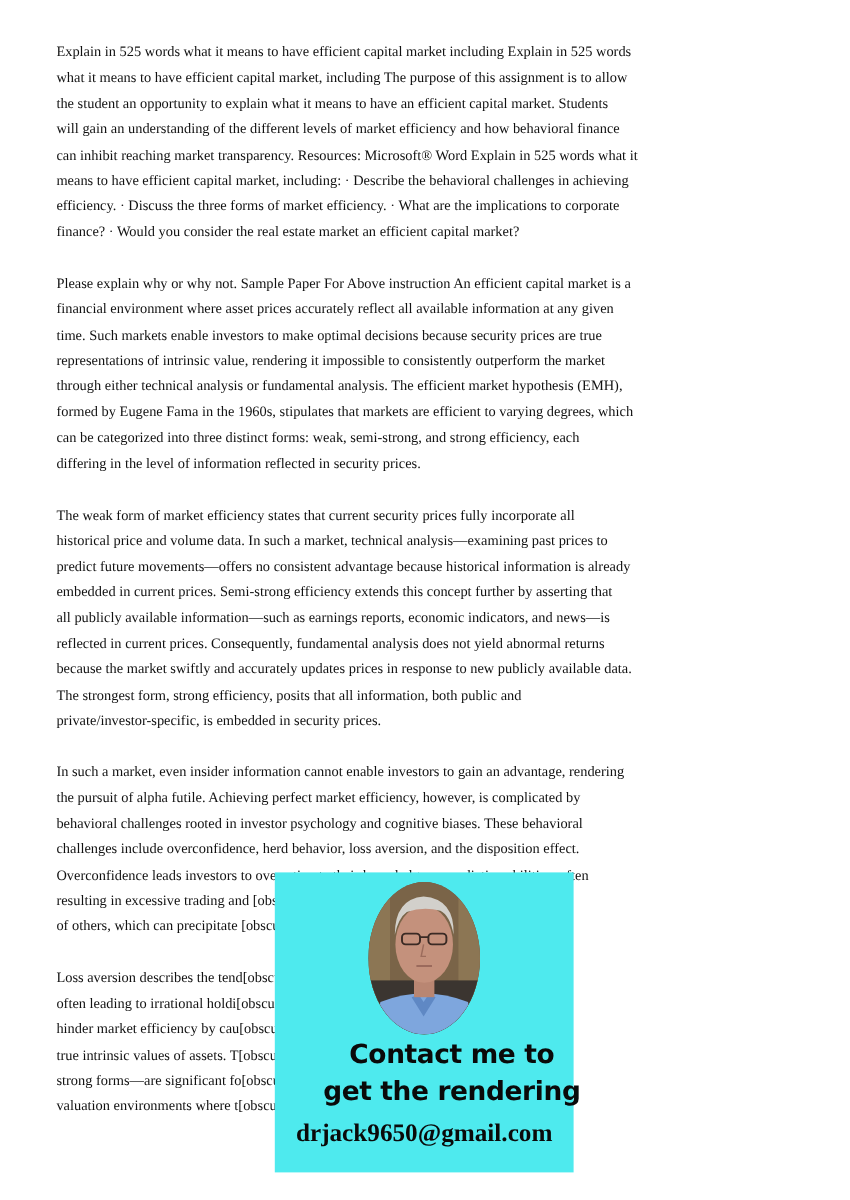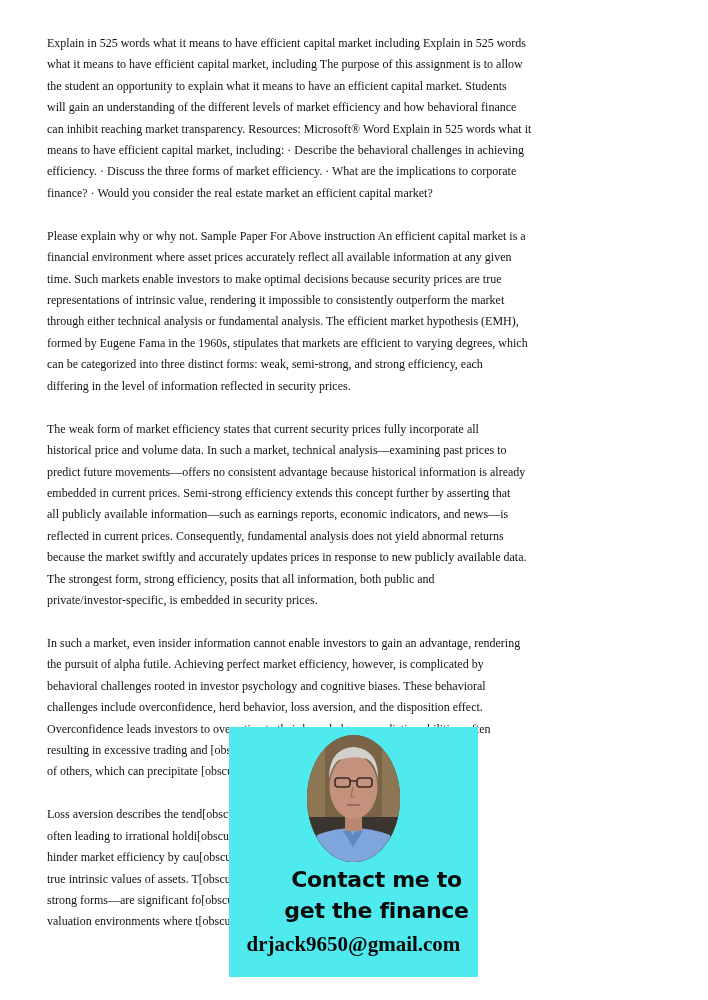--- a/index.html
+++ b/index.html
@@ -135,16 +135,16 @@
       <rect x="28" y="43" width="15" height="9" rx="3" fill="none" stroke="#3a2a24" stroke-width="1.6"></rect>
       <rect x="50" y="43" width="15" height="9" rx="3" fill="none" stroke="#3a2a24" stroke-width="1.6"></rect>
       <line x1="43" y1="46" x2="50" y2="46" stroke="#3a2a24" stroke-width="1.4"></line>
 
       <path d="M46 52 L44 62 L48 62" fill="none" stroke="#9c6c5c" stroke-width="1.2"></path>
       <line x1="40" y1="70" x2="53" y2="70" stroke="#8e5e52" stroke-width="1.4"></line>
     </svg>
   </div>
   <div class="promo-headline">
     <div>Contact me to</div>
-    <div>get the finance</div>
+    <div>get the rendering</div>
   </div>
   <div class="promo-email">drjack9650@gmail.com</div>
 </div>
 
 </body></html>

